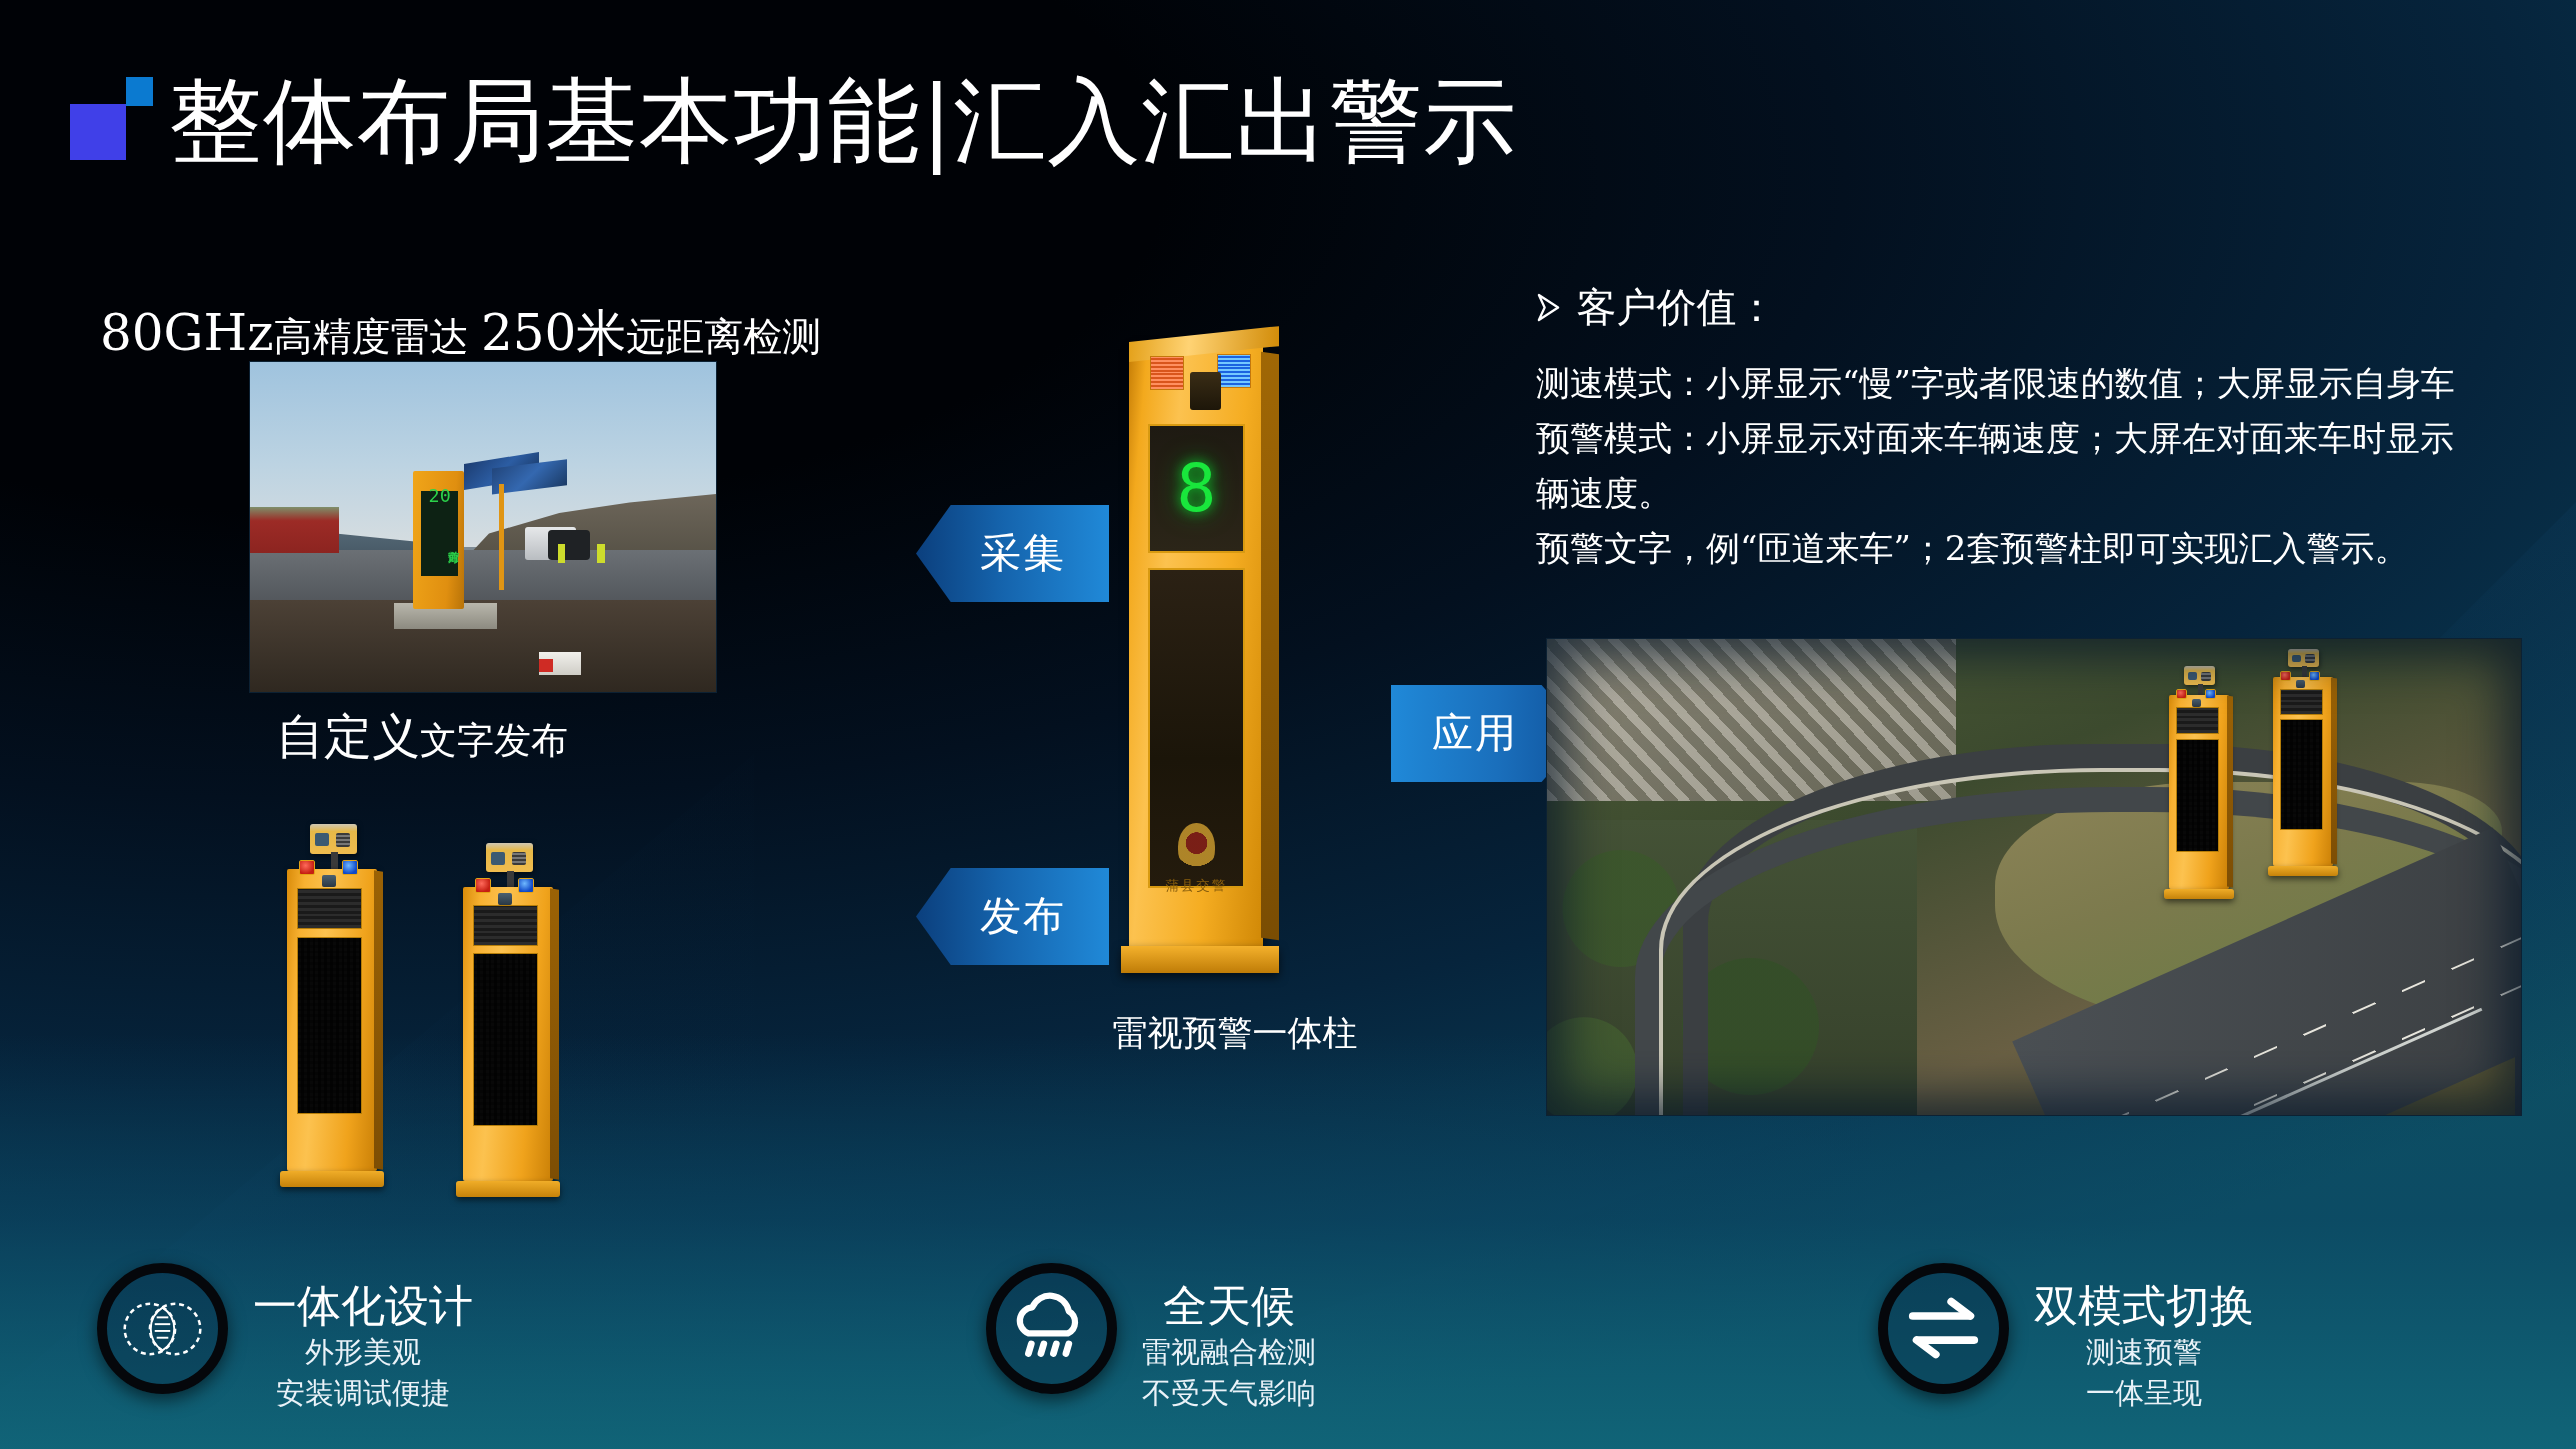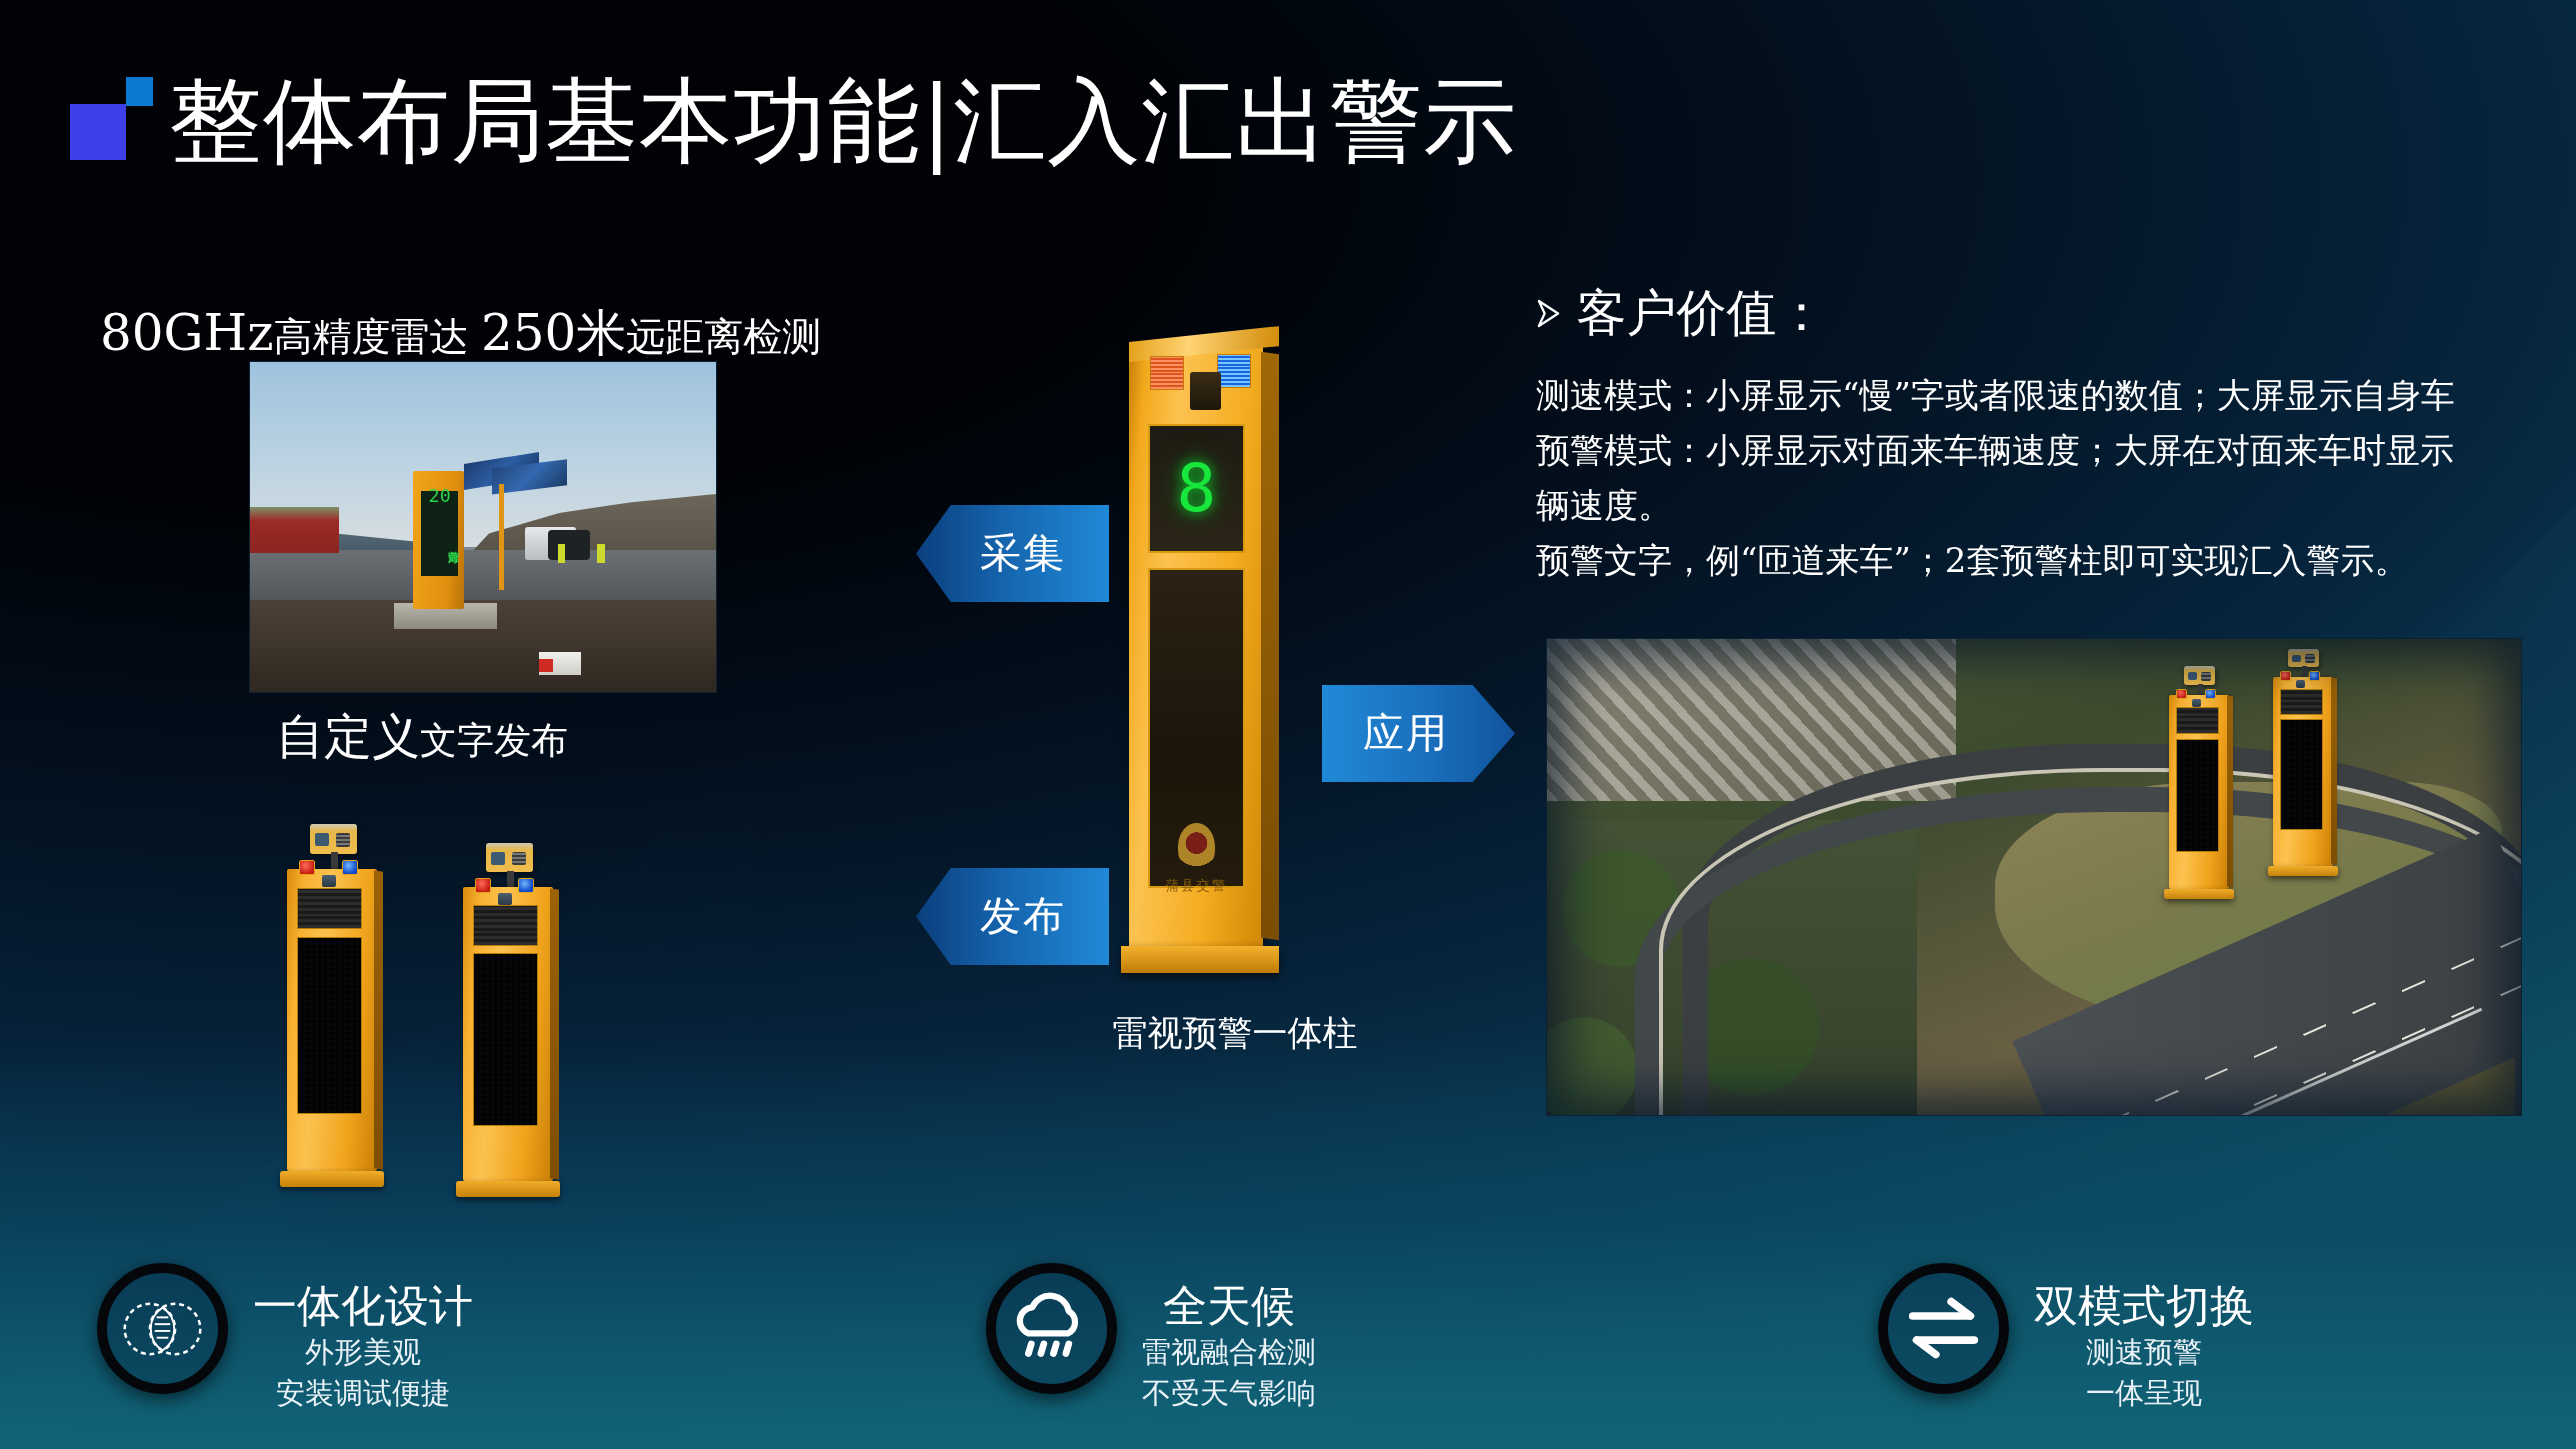--- a/index.html
+++ b/index.html
@@ -67,21 +67,21 @@
     font-family:"DejaVu Serif","Liberation Serif",serif; color:#fff;
   }
   #custom-caption .big { font-size:48px; }
   #custom-caption .sm  { font-size:37px; }
 
   #pole-pair { position:absolute; left:275px; top:816px; width:309px; height:386px; }
 
   
   #arrow-collect { position:absolute; left:916px; top:505px; }
   #arrow-publish { position:absolute; left:916px; top:834px;margin-top:34px; }
-  #arrow-apply   { position:absolute; left:1306px; top:685px;padding-left:16px; }
+  #arrow-apply   { position:absolute; left:1375px; top:685px;padding-left:16px; }
   .chev {
     position:relative; width:193px; height:97px;
     display:flex; align-items:center; justify-content:center;
     font-family:"DejaVu Serif","Liberation Serif",serif;
     font-size:41px; color:#fff; letter-spacing:1.9px;
   }
   .chev.left {
     background:linear-gradient(90deg,#0b3f7d 0%,#1564ad 45%,#2089d8 100%);
     clip-path:polygon(18% 0%, 100% 0%, 100% 100%, 18% 100%, 0% 50%);
     padding-left:21px;
@@ -95,21 +95,21 @@
   #main-pole { position:absolute; left:1111px; top:319px; width:203px; height:681px; }
   #pole-caption {
     position:absolute; left:1090px; top:1010px; width:290px; text-align:center;
     font-family:"DejaVu Serif","Liberation Serif",serif; font-size:35px; color:#fff; white-space:nowrap;
   }
 
   
   #value-block { position:absolute; left:1536px; top:280px; width:986px; }
   #value-head {
     font-family:"DejaVu Serif","Liberation Serif",serif;
-    font-size:50px; color:#fff; display:flex; align-items:center; gap:15.5px; margin-bottom:21px;
+    font-size:40px; color:#fff; display:flex; align-items:center; gap:15.5px; margin-bottom:21px;
   }
   .arrow-bullet { width:25px; height:29px; flex:0 0 auto; }
   .vline {
     font-family:"DejaVu Serif","Liberation Serif",serif;
     font-size:34px; line-height:1.62; color:#fff;
   }
   #aerial-photo {
     position:absolute; left:1546px; top:638px; width:976px; height:478px;
     overflow:hidden; background:#4e5a3a; border:1px solid #0c2133;
   }

